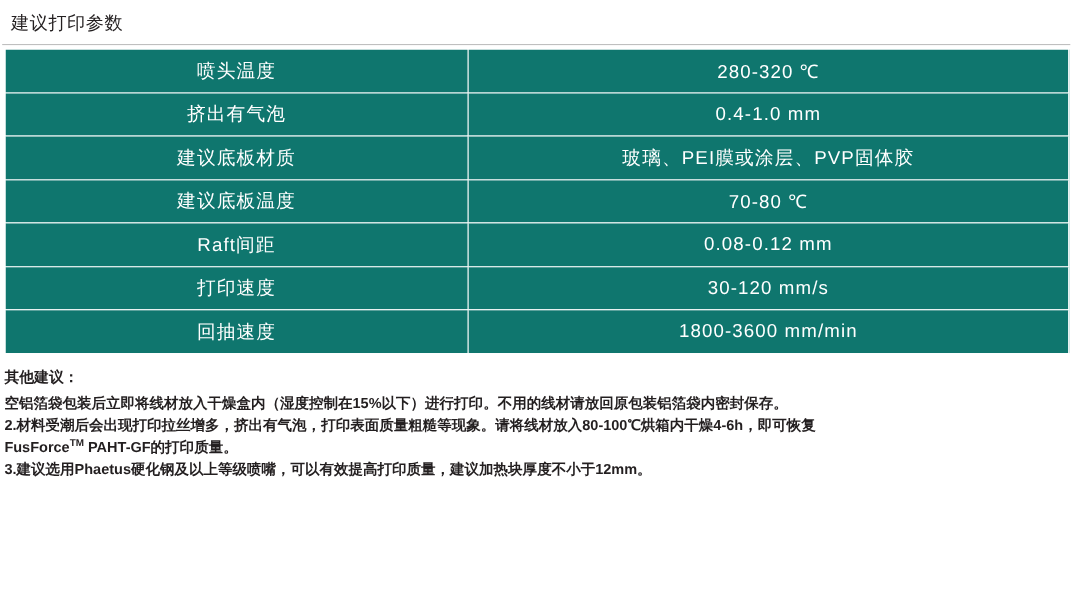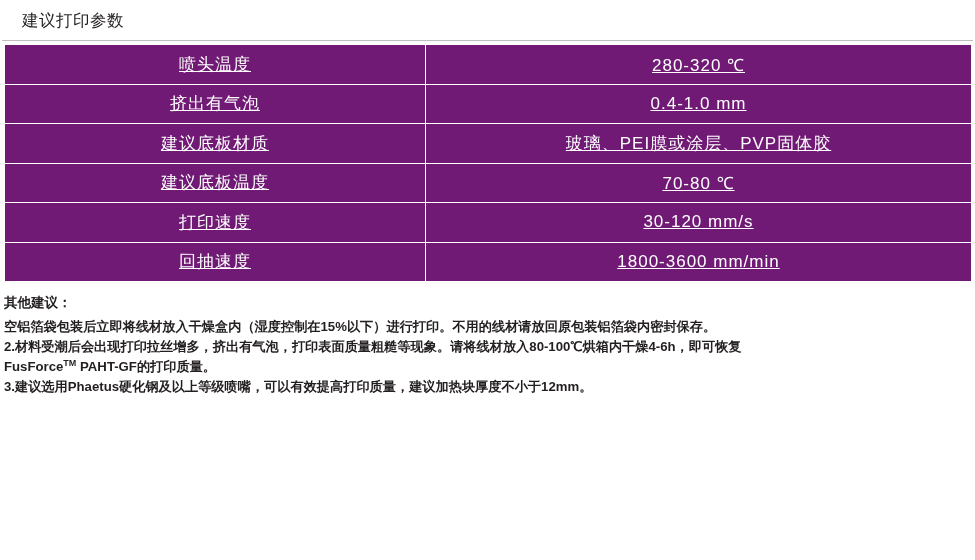--- a/index.html
+++ b/index.html
@@ -16,48 +16,47 @@
   }
   .page {
     position: relative;
     width: 975px;
     height: 560px;
     box-sizing: border-box;
   }
   .title {
     font-size: 16.5px;
     color: #231f20;
-    padding: 10px 0 8px 22px;
+    padding: 10px 0 8px 10px;
     letter-spacing: 0.5px;
   }
   .title-rule {
     border: none;
     border-top: 1px solid #bfbfbf;
     margin: 0 2px 0 2px;
   }
   table.params {
     border-collapse: collapse;
     width: 967px;
     margin: 3px 0 0 4px;
     table-layout: fixed;
   }
   table.params tr {
     height: 39.5px;
   }
   table.params td {
-    background: #701a75;
+    background: #0f766e;
     color: #ffffff;
     text-align: center;
     vertical-align: middle;
     font-size: 17px;
     border-bottom: 1.5px solid #ffffff;
     border-right: 1.5px solid #ffffff;
     padding: 0;
     letter-spacing: 1px;
-    text-decoration: underline;
   }
   table.params td.key {
     width: 420px;
     border-left: 1.5px solid #ffffff;
   }
   table.params td.val {
     width: 545px;
     border-right: 1.5px solid #ffffff;
   }
   table.params tr:first-child td {
@@ -105,20 +104,24 @@
       </tr>
       <tr>
         <td class="key">建议底板材质</td>
         <td class="val">玻璃、PEI膜或涂层、PVP固体胶</td>
       </tr>
       <tr>
         <td class="key">建议底板温度</td>
         <td class="val">70-80 ℃</td>
       </tr>
       <tr>
+        <td class="key">Raft间距</td>
+        <td class="val">0.08-0.12 mm</td>
+      </tr>
+      <tr>
         <td class="key">打印速度</td>
         <td class="val">30-120 mm/s</td>
       </tr>
       <tr>
         <td class="key">回抽速度</td>
         <td class="val">1800-3600 mm/min</td>
       </tr>
     </tbody>
   </table>
 

